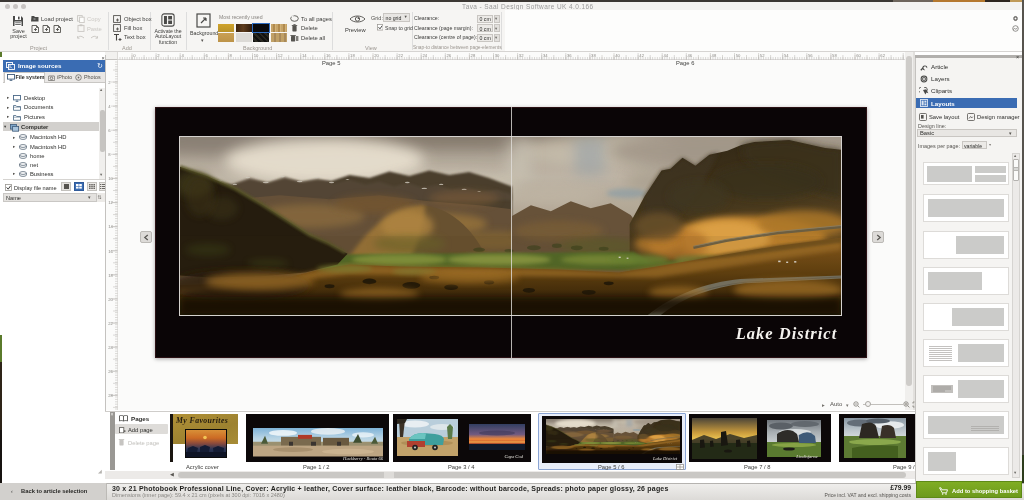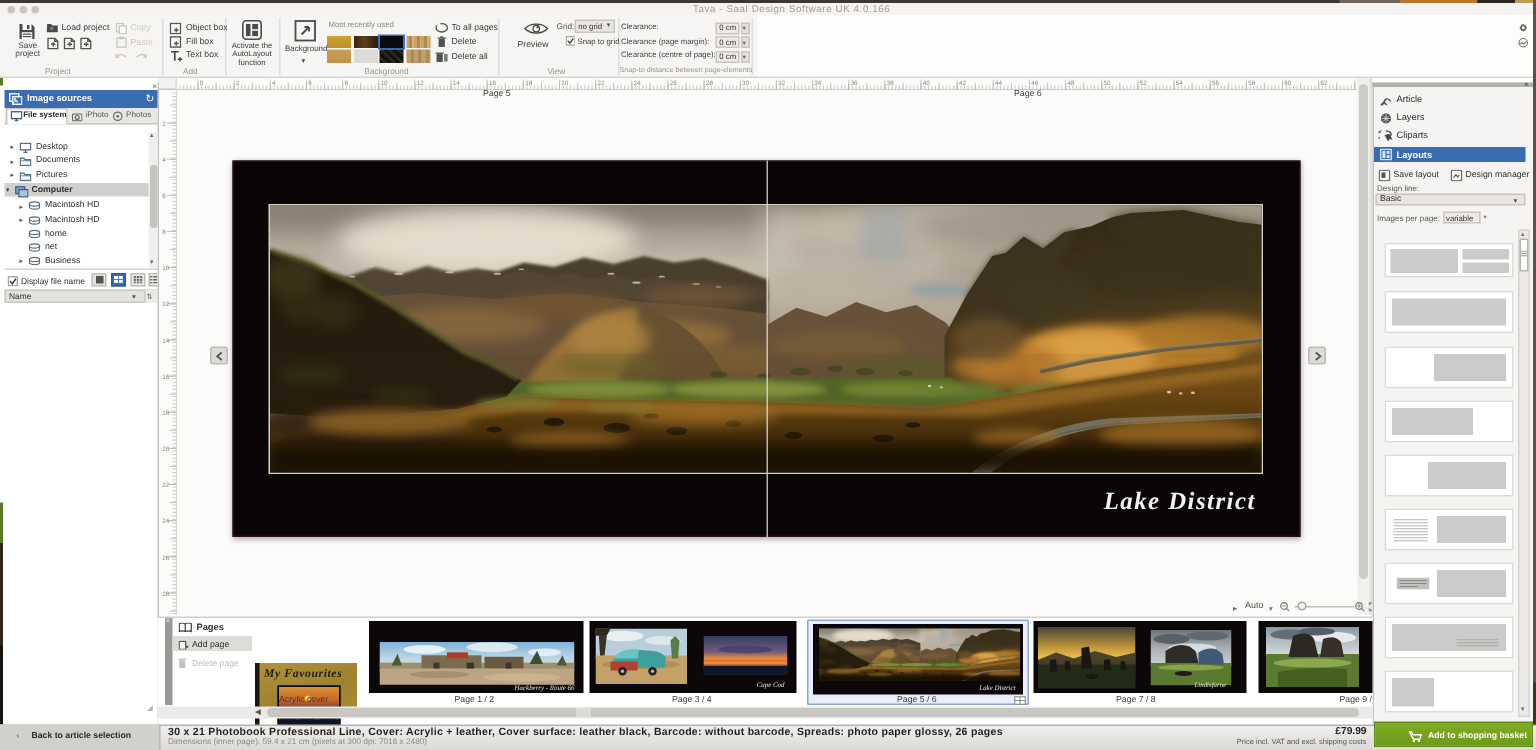--- a/index.html
+++ b/index.html
@@ -692,21 +692,21 @@
       <rect x="0.5" y="0.5" width="5" height="6" fill="#fff" stroke="#55534f" stroke-width="0.9"></rect>
       <path d="M5.5 4.5 h2 M6.5 3.5 v2" stroke="#55534f" stroke-width="0.9"></path>
     </svg>
 <div class="t" style="left:128px;top:426.5px;font-size:5.8px;color:#2e2e2c">Add page</div>
 <svg class="ab" style="left:118px;top:438px" width="7" height="8" viewBox="0 0 7 8">
       <rect x="1.4" y="2" width="4.2" height="5.4" rx="0.6" fill="#c6c4c1"></rect>
       <rect x="0.8" y="1" width="5.4" height="0.9" fill="#c6c4c1"></rect>
     </svg>
 <div class="t" style="left:128px;top:439.5px;font-size:5.8px;color:#c2c0bc">Delete page</div>
 
-<div class="ab" style="left:170px;top:414px;width:68px;height:30px;background:linear-gradient(160deg,#b29238,#9d8230 60%,#a78c36);margin-top:28px;">
+<div class="ab" style="left:170px;top:414px;width:68px;height:30px;background:linear-gradient(160deg,#b29238,#9d8230 60%,#a78c36);">
 <div style="position:absolute;left:0;top:0;width:3px;height:48px;background:#1a1510"></div>
 <div class="t" style="left:6px;top:2px;font-size:7.8px;color:#241c10;font-family:'Liberation Serif',serif;font-style:italic;font-weight:bold;letter-spacing:0.4px">My Favourites</div>
 <div style="position:absolute;left:15px;top:15px;width:42px;height:29px;background:#111;border:1px solid #0a0a0a">
 <svg width="40" height="27" viewBox="0 0 40 27" preserveAspectRatio="none" style="position:absolute;left:0;top:0">
 <defs>
             <linearGradient id="sunset" x1="0" y1="0" x2="0" y2="1">
 <stop offset="0" stop-color="#d89038"></stop>
               <stop offset="0.3" stop-color="#cc6a24"></stop>
               <stop offset="0.5" stop-color="#8a4a3c"></stop>
               <stop offset="0.7" stop-color="#2c3656"></stop>

